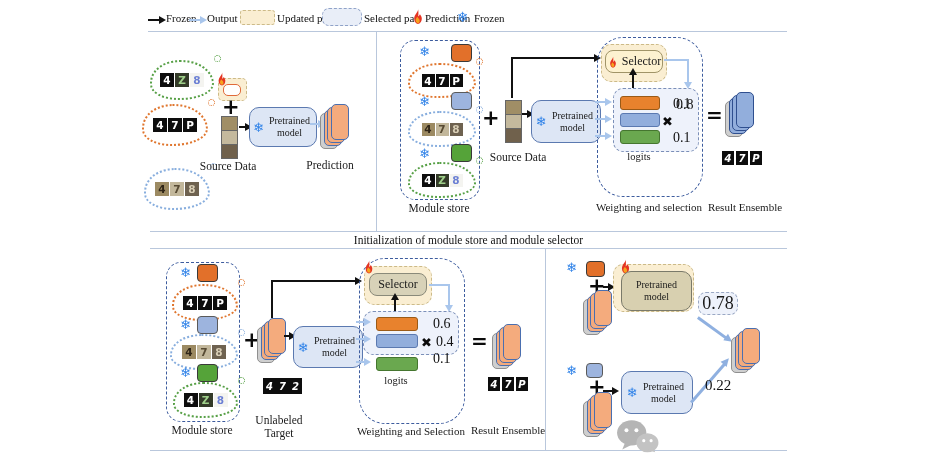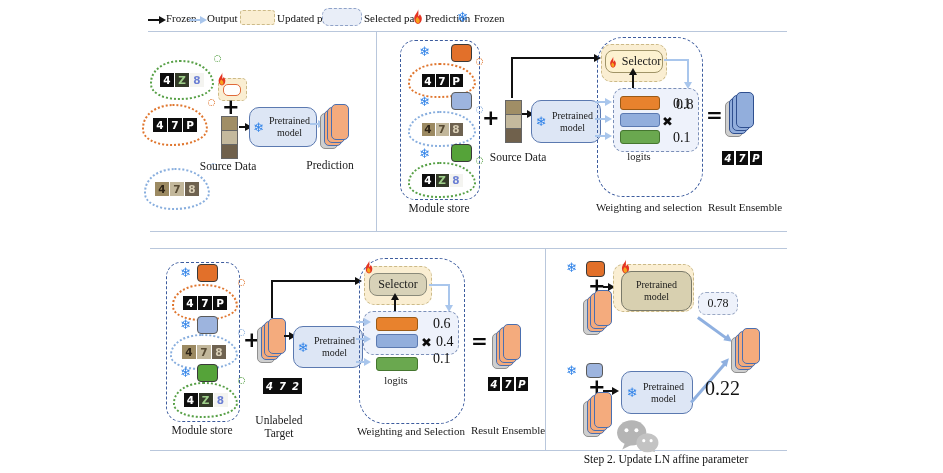--- a/index.html
+++ b/index.html
@@ -69,21 +69,21 @@
   .selbox{position:absolute;border-radius:8px;display:flex;align-items:center;justify-content:center;gap:3px;
     font-size:12px;}
   .selbox.light{background:#fdf2d0;border:1.3px solid #a09468;}
   .selbox.tan{background:#d8d2b8;border:1.3px solid #8a8a7a;}
   .logits{position:absolute;background:#eef2fb;border:1.4px dashed #7b8fb8;border-radius:10px;}
   .bar{position:absolute;width:38px;height:12px;border-radius:3px;}
   .bar-o{background:#e8822d;border:1px solid #9a5a16;}
   .bar-b{background:#92aedc;border:1px solid #5b79b0;}
   .bar-g{background:#6aa84f;border:1px solid #45762f;}
   .wbox{position:absolute;background:#eef2fb;border:1.4px dashed #9aa8c4;border-radius:8px;
-    display:flex;align-items:center;justify-content:center;font-size:12px;}
+    display:flex;align-items:center;justify-content:center;font-size:18px;}
   
   .stack{position:absolute;}
   .card{position:absolute;width:16px;height:34px;border-radius:5px;border:1.5px solid #4a6fb0;background:#f4ab7d;}
   .card.gray{background:#cfcfcf;border-color:#8f8f8f;}
   .card.blue{background:#92aedc;border-color:#2f4f8f;}
   
   .imgt{position:absolute;width:15px;height:13px;border:1px solid #666;}
   .i1{background:#a08e66;}.i2{background:#c4b99d;}.i3{background:#70614c;}
   
   .miniupd{position:absolute;background:#faeed2;border:1.5px dashed #ccba88;border-radius:5px;}
@@ -252,20 +252,21 @@
     <div class="card blue" style="left:7px;top:3px;"></div>
     <div class="card blue" style="left:10.5px;top:0;"></div>
   </div>
   <div class="dstrip" style="left:722px;top:151px;">
     <span class="tile t-black">4</span>
     <span class="tile t-black">7</span>
     <span class="tile t-black">P</span>
   </div>
   <div class="lbl" style="left:700px;top:201px;width:90px;font-size:11px;">Result Ensemble</div>
 
+  <div class="cap" style="left:150px;top:234px;width:637px;">Initialization of module store and module selector</div>
 
   <div class="store" style="left:166px;top:262px;width:72px;height:158px;"></div>
   <span class="snow sm" style="left:180px;top:266px;">❄</span>
   <div class="sq sq-o" style="left:197px;top:264px;"></div>
   <div class="cloud cl-o" style="left:172px;top:284px;width:62px;height:33px;">
     <span class="tile t-black">4</span>
     <span class="tile t-black">7</span>
     <span class="tile t-black">P</span>
   </div>
   <span class="snow sm" style="left:180px;top:318px;">❄</span>
@@ -384,21 +385,20 @@
     <div class="card" style="left:3.5px;top:6px;"></div>
     <div class="card" style="left:7px;top:3px;"></div>
     <div class="card" style="left:10.5px;top:0;"></div>
   </div>
   <div class="ah" style="left:603px;top:390px;width:10px;"></div>
   <div class="model" style="left:621px;top:371px;width:64px;height:37px;">
     <span class="snow sm" style="position:static;">❄</span>
     <span class="mtxt">Pretrained model</span>
   </div>
   <div class="adg" style="left:691px;top:401px;width:52px;transform:rotate(-49deg);"></div>
-  <span class="val" style="left:705px;top:377px;font-size:20px;">0.22</span>
-
-  <div class="cap" style="left:545px;top:453px;width:242px;">Step 2. Update LN affine parameter</div>
+  <span class="val" style="left:705px;top:377px;font-size:15px;">0.22</span>
+
 
   <svg class="abs" style="left:616px;top:419px;" width="44" height="36" viewBox="0 0 42 34">
       <use href="#wechat"></use>
     </svg>
 
 </div>
 
 </body></html>

